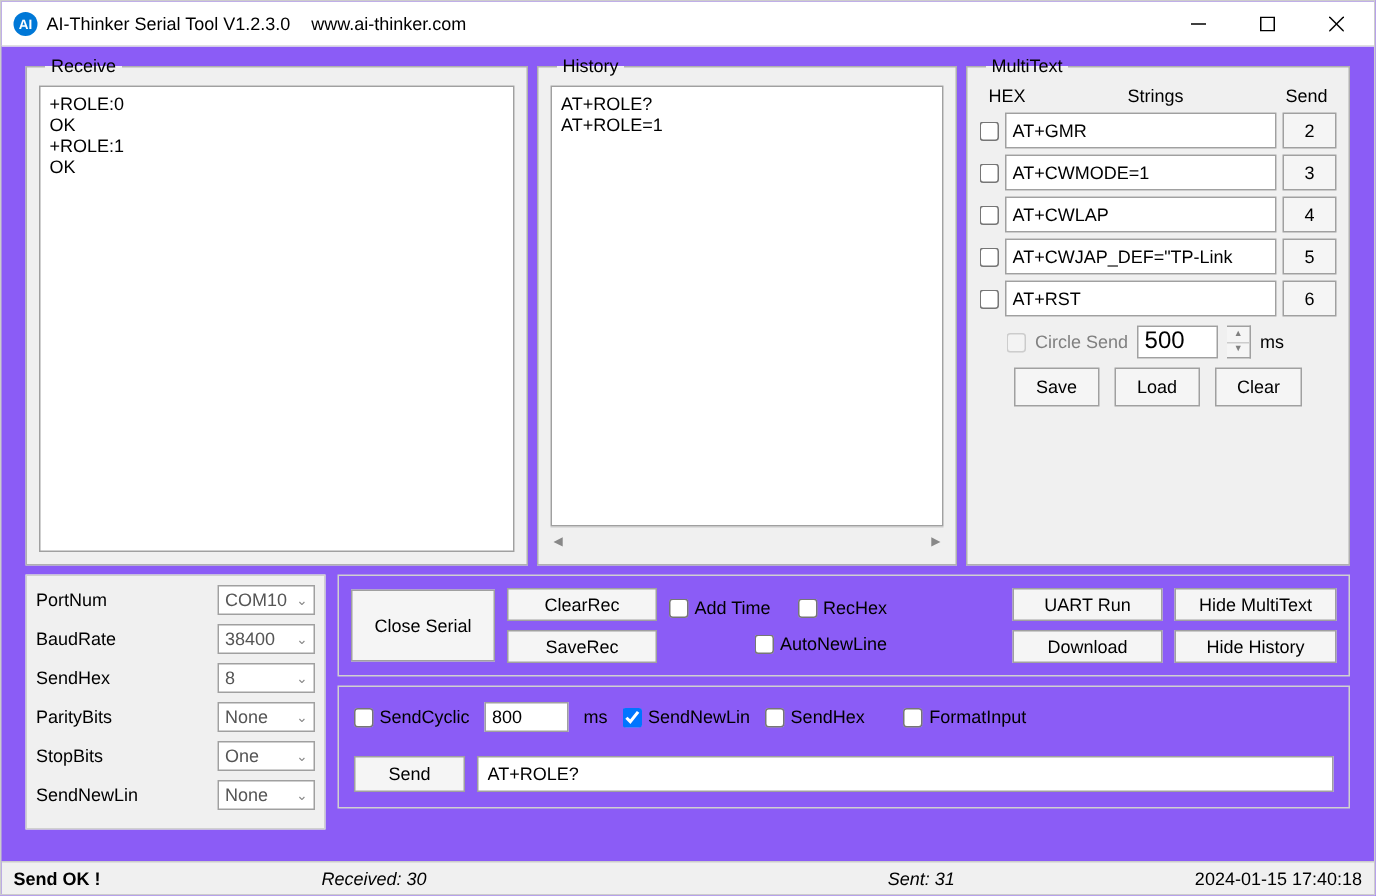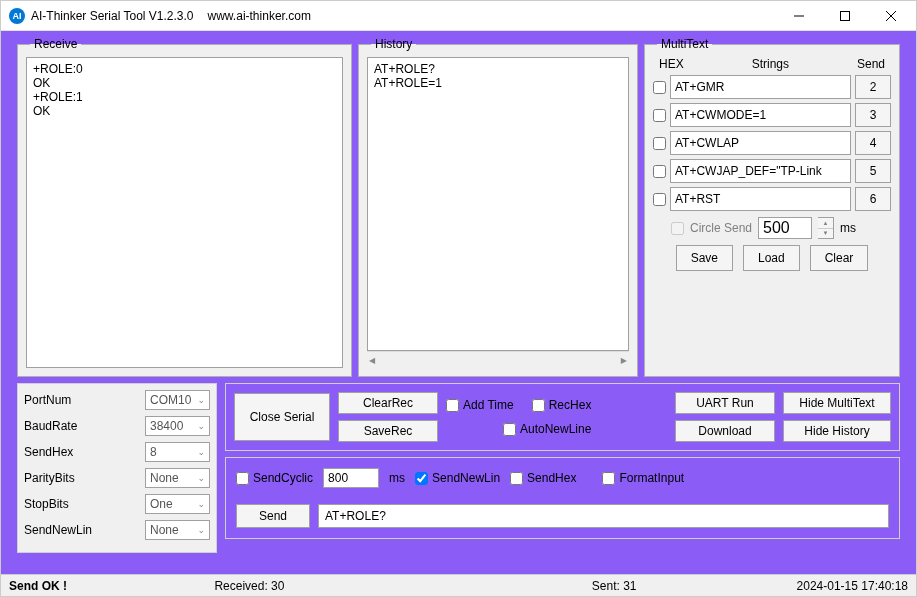--- a/index.html
+++ b/index.html
@@ -49,21 +49,21 @@
 .widebtn { width: 108px; height: 22px; border: 1px solid #a0a0a0; background: #f5f5f5; font-size: 12px; cursor: pointer; }
 .chk { display: flex; align-items: center; gap: 4px; font-size: 12px; }
 .chk input { width: 13px; height: 13px; }
 .send-row { display: flex; align-items: center; gap: 10px; border: 1px solid #d0d0d0; padding: 10px; flex-wrap: wrap; }
 .send-row .interval { width: 56px; height: 20px; border: 1px solid #a0a0a0; padding: 0 4px; font-size: 12px; }
 .send-line { display:flex; align-items:center; gap:8px; width:100%; margin-top:6px; }
 .send-line .sendbtn { width: 74px; height: 24px; border: 1px solid #a0a0a0; background: #f5f5f5; font-size: 12px; cursor: pointer; }
 .send-line .cmd { flex: 1; height: 24px; border: 1px solid #a0a0a0; padding: 0 6px; font-size: 12px; }
 .statusbar { height: 22px; border-top: 1px solid #ccc; display: flex; align-items: center; padding: 0 8px; font-size: 12px; background: #f0f0f0; }
 .statusbar .st { font-weight: bold; }
-.statusbar .sp { flex: 1; text-align: center; }
+.statusbar .sp { flex: 1; text-align: center; font-style: italic; }
 .statusbar .dt { text-align: right; }
 </style>
 </head>
 <body>
 
 <div class="window">
   <div class="titlebar">
     <div class="icon">AI</div>
     <div class="title">
       <span>AI-Thinker Serial Tool V1.2.3.0</span><span class="url">www.ai-thinker.com</span>

